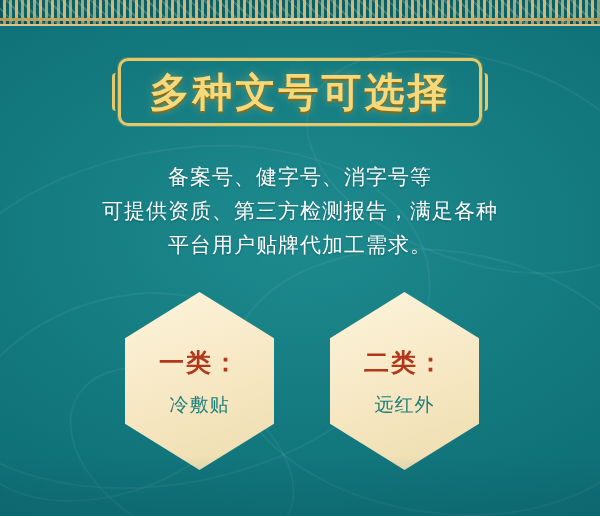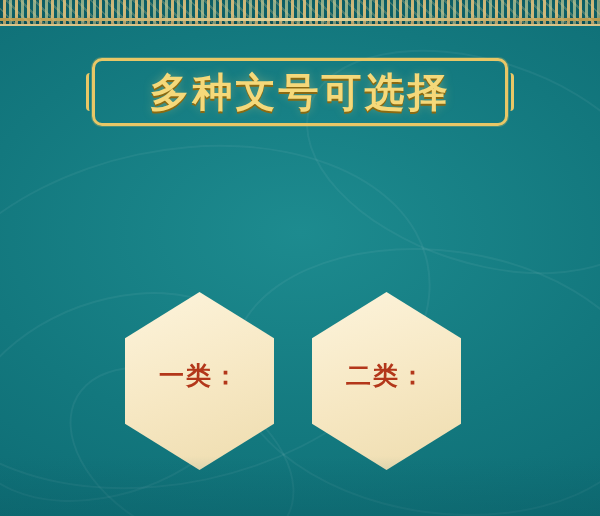--- a/index.html
+++ b/index.html
@@ -65,21 +65,21 @@
     width: 600px; height: 3px;
     background: linear-gradient(90deg, #b89a4e, #e6d79e, #b89a4e);
   }
 
   
   .title-wrap {
     position: absolute;
     left: 50%;
     top: 58px;
     transform: translateX(-50%);
-    width: 416px;
+    width: 364px;
     height: 68px;
   }
   .title-frame {
     position: absolute;
     inset: 0;
     border: 3px solid #e8c766;
     border-radius: 10px;
     box-shadow: 0 0 0 1px rgba(232,199,102,0.25);
   }
   .title-frame::before {
@@ -129,21 +129,21 @@
     background: linear-gradient(160deg, #fdf4dc 0%, #f6e7c2 55%, #eedcae 100%);
     clip-path: polygon(50% 0%, 100% 26%, 100% 74%, 50% 100%, 0% 74%, 0% 26%);
     filter: drop-shadow(0 3px 5px rgba(0,0,0,0.28));
     display: flex;
     flex-direction: column;
     align-items: center;
     justify-content: center;
     text-align: center;
   }
   .hex.left  { left: 125px; top: 292px; }
-  .hex.right { left: 312px; top: 292px; }
+  .hex.right { left: 330px; top: 292px; }
 
   .hex-title {
     font-family: "DejaVu Sans", "Liberation Sans", sans-serif;
     font-weight: bold;
     font-size: 25px;
     color: #b3371a;
     letter-spacing: 2px;
     margin-bottom: 12px;
   }
   .hex-sub {
@@ -177,27 +177,34 @@
 
   <div class="top-border">
     <div class="top-border-inner"></div>
   </div>
 
   <div class="title-wrap">
     <div class="title-frame"></div>
     <div class="title-text">多种文号可选择</div>
   </div>
 
+  <div class="desc">
+    <span class="line">备案号、健字号、消字号等</span>
+    <span class="line">可提供资质、第三方检测报告，满足各种</span>
+    <span class="line">平台用户贴牌代加工需求。</span>
+  </div>
 
   <div class="hex left">
     <div class="hex-title">一类：</div>
     <div class="hex-sub">
+      <span>冷敷贴</span>
     </div>
   </div>
 
   <div class="hex right">
     <div class="hex-title">二类：</div>
     <div class="hex-sub">
+      <span>远红外</span>
     </div>
   </div>
 
   <div class="bottom-fade"></div>
 </div>
 
 </body></html>

